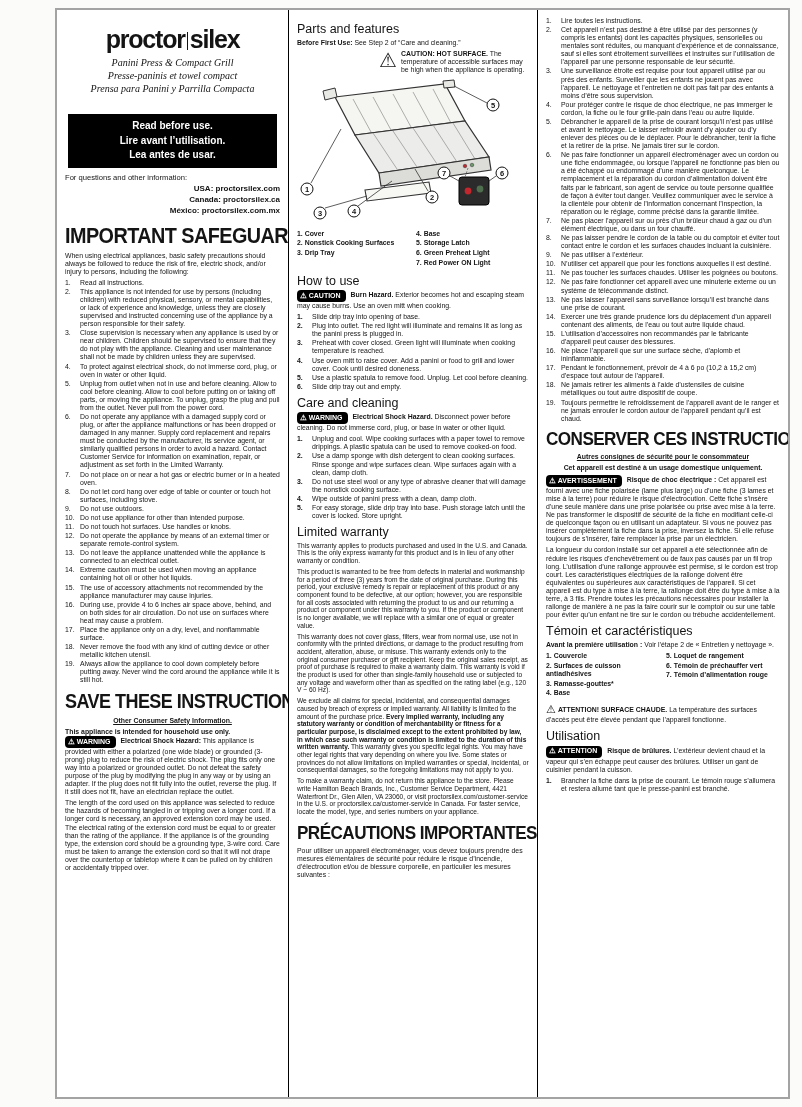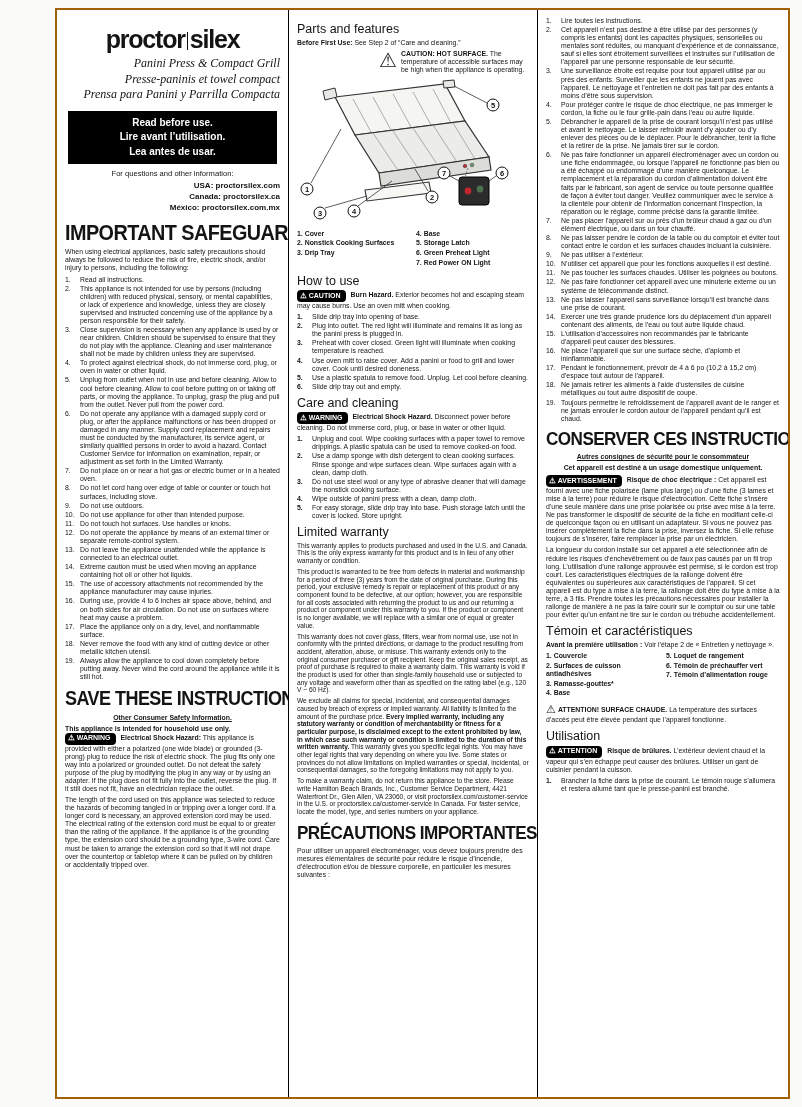--- a/index.html
+++ b/index.html
@@ -1,36 +1,36 @@
 <!DOCTYPE html>
 <html><head>
 <meta charset="utf-8">
 <style>
   *{box-sizing:border-box;margin:0;padding:0}
   html,body{width:802px;height:1107px;overflow:hidden;background:#fbfbf9;
     font-family:"Liberation Sans",sans-serif;color:#141414;-webkit-font-smoothing:antialiased}
-  .sheet{position:absolute;left:55px;top:8px;width:735px;height:1091px;border:2px solid #a16207;
+  .sheet{position:absolute;left:55px;top:8px;width:735px;height:1091px;border:2px solid #a3a3a3;
     display:flex;background:#fff}
   .col{padding:7px 8px;overflow:hidden;font-size:6.9px;line-height:1.17}
   .col-left{width:232px;border-right:1px solid #000}
   .col-mid{width:249px;border-right:1px solid #000}
   .col-right{flex:1}
   p{margin:0 0 3px 0}
   b{font-weight:bold}
   .center{text-align:center}
   .underline{text-decoration:underline}
   
   .logo{margin-top:10px;text-align:center;font-size:25px;font-weight:bold;letter-spacing:-1.2px;line-height:1}
   .logo .bar{display:inline-block;width:1px;height:18px;background:#111;margin:0 2px;vertical-align:-2px}
-  .tagline{text-align:right;font-style:italic;font-size:12px;line-height:1.3;
+  .tagline{text-align:center;font-style:italic;font-size:10px;line-height:1.3;
     font-family:"Liberation Serif",serif;margin-top:4px}
   .invite{text-align:center;font-size:7.6px;line-height:1.25;margin-top:5px}
   .readbox{background:#000;color:#fff;text-align:center;font-weight:bold;font-size:10px;
-    line-height:1.45;padding:5px 4px;margin:8px 3px 6px 3px}
-  .questions{text-align:center;font-size:7.6px;margin-bottom:2px}
+    line-height:1.45;padding:5px 4px;margin:19px 3px 6px 3px}
+  .questions{text-align:left;font-size:7.6px;margin-bottom:2px}
   .contacts{text-align:right;font-size:8px;font-weight:bold;line-height:1.35;margin-bottom:6px}
   
   .bigtitle{font-weight:bold;white-space:nowrap;letter-spacing:-0.6px;
     transform:scaleX(0.9);transform-origin:left center;margin:4px 0 3px 0}
   .t-important{font-size:22px}
   .t-save{font-size:20px;margin-top:6px}
   .t-conserver{font-size:19px;margin-top:5px}
   .t-precautions{font-size:19px;margin-top:6px}
   
   .sec{font-size:12.5px;font-weight:normal;margin:5px 0 2px 0}

